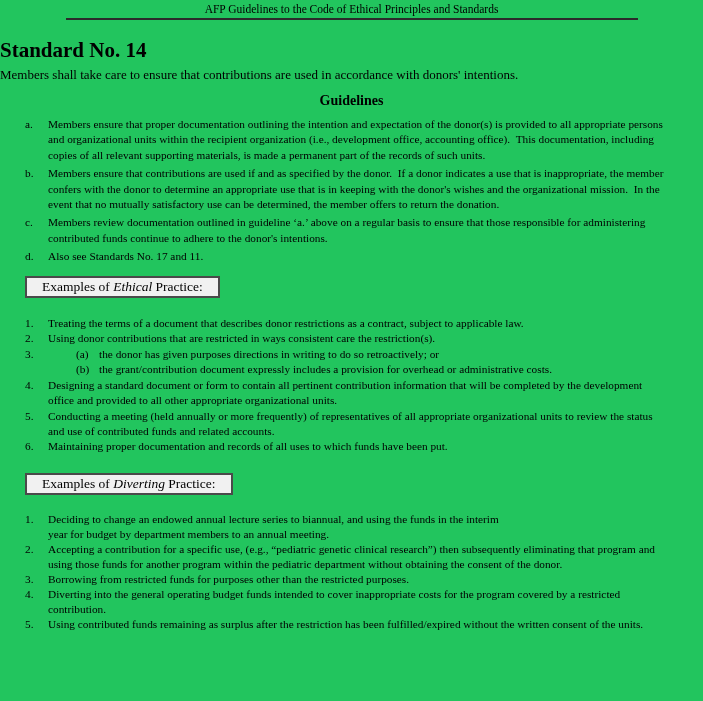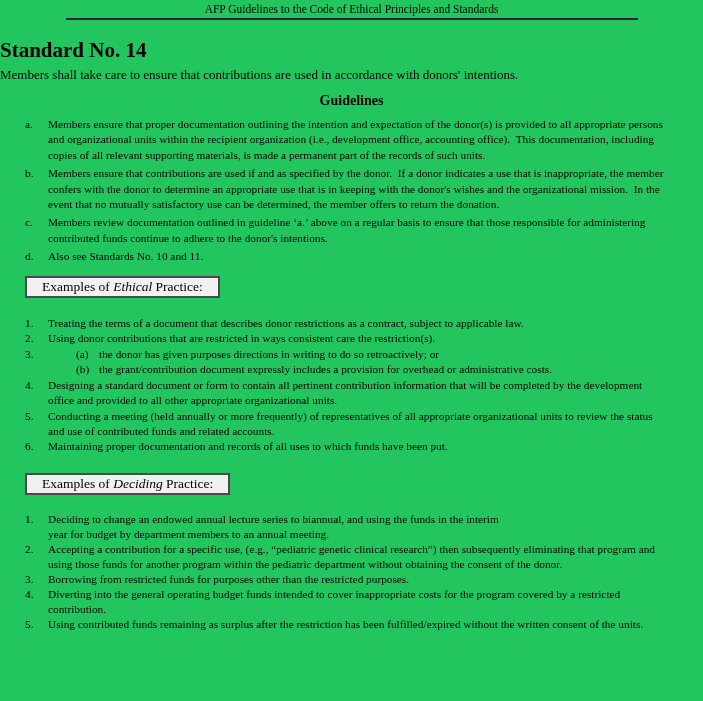--- a/index.html
+++ b/index.html
@@ -109,21 +109,21 @@
           <span class="itext">Members ensure that contributions are used if and as specified by the donor.  If a donor indicates a use that is inappropriate, the member confers with the donor to determine an appropriate use that is in keeping with the donor's wishes and the organizational mission.  In the event that no mutually satisfactory use can be determined, the member offers to return the donation.</span>
         </div>
 
         <div class="item">
           <span class="marker">c.</span>
           <span class="itext">Members review documentation outlined in guideline ‘a.’ above on a regular basis to ensure that those responsible for administering contributed funds continue to adhere to the donor's intentions.</span>
         </div>
 
         <div class="item">
           <span class="marker">d.</span>
-          <span class="itext">Also see Standards No. 10 and 11.</span>
+          <span class="itext">Also see Standards No. 17 and 11.</span>
         </div>
       </div>
 
     <div class="example-box">
       <span>Examples of </span><em>Ethical</em><span> Practice:</span>
     </div>
 
     <div class="list e-list">
 
         <div class="item">
@@ -168,21 +168,21 @@
 
         <div class="item">
           <span class="marker">6.</span>
           <span class="itext">Maintaining proper documentation and records of all uses to which funds have been put.</span>
 
         </div>
       </div>
 
     <div class="u-box-wrap">
       <div class="example-box">
-        <span>Examples of </span><em>Deciding</em><span> Practice:</span>
+        <span>Examples of </span><em>Diverting</em><span> Practice:</span>
       </div>
     </div>
 
     <div class="list u-list">
 
         <div class="item">
           <span class="marker">1.</span>
           <span class="itext">Deciding to change an endowed annual lecture series to biannual, and using the funds in the interim
 year for budget by department members to an annual meeting.</span>
         </div>

